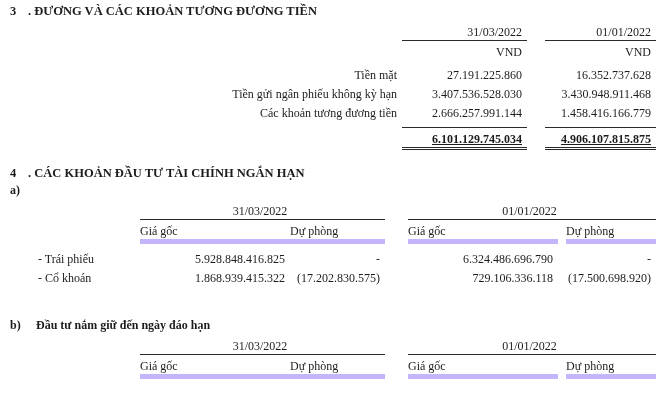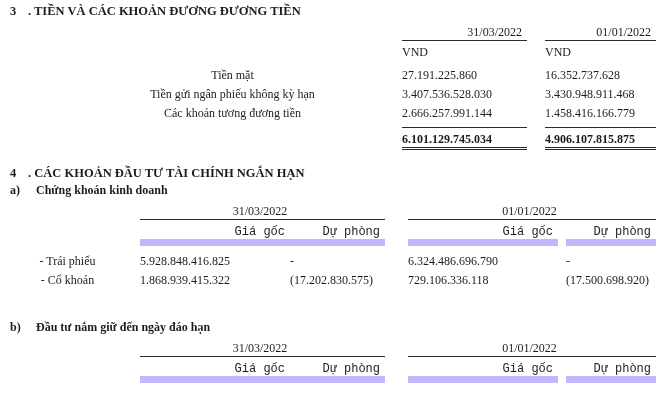--- a/index.html
+++ b/index.html
@@ -14,43 +14,43 @@
   }
   .page{padding:4px 0 0 0;}
   
   .sec-head{display:flex;font-weight:bold;font-size:12.5px;margin:0 0 2px 0;}
   .sec-num{width:28px;padding-left:10px;box-sizing:border-box;}
   .sub-head{display:flex;font-weight:bold;font-size:12px;margin:2px 0 2px 0;}
   .sub-letter{width:36px;padding-left:10px;box-sizing:border-box;}
   
   table{border-collapse:collapse;table-layout:fixed;width:656px;}
   td{padding:0 5px 0 0;height:19px;vertical-align:bottom;white-space:nowrap;overflow:hidden;}
-  td.num{text-align:left;}
-  td.lbl{text-align:center;padding-left:68px;}
-  td.lbl4{text-align:center;}
+  td.num{text-align:right;}
+  td.lbl{text-align:right;padding-left:68px;}
+  td.lbl4{text-align:left;padding-left:38px;}
   td.datec{text-align:center;border-bottom:1px solid #2a2a2a;}
   td.dater{text-align:right;border-bottom:1px solid #2a2a2a;}
-  td.colhead{text-align:right;border-bottom:7px solid #c4b5fd;font-family:Liberation Mono, monospace;}
+  td.colhead{text-align:left;border-bottom:5px solid #c4b5fd;}
   td.tline{border-top:1px solid #2a2a2a;}
-  td.dbl{border-bottom:3px double #2a2a2a;}
+  td.dbl{border-bottom:3px double #2a2a2a;text-decoration:underline;}
   .bold{font-weight:bold;}
   .spacer6{height:6px;}
   .spacer4{height:4px;}
   .mt-s3{margin-top:2px;}
   .gap-sec{height:16px;}
   .gap-small{height:8px;}
 </style>
 </head>
 <body>
 
 <div class="page">
 
   <div class="sec-head">
     <span class="sec-num">3</span>
-    <span>. TIỀN VÀ CÁC KHOẢN ĐƯƠNG ĐƯƠNG TIỀN</span>
+    <span>. ĐƯƠNG VÀ CÁC KHOẢN TƯƠNG ĐƯƠNG TIỀN</span>
   </div>
 
   <table class="mt-s3">
     <colgroup>
         <col style="width:402px">
         <col style="width:125px">
         <col style="width:18px">
         <col style="width:111px">
       </colgroup>
     <tbody>
@@ -101,21 +101,20 @@
 
   <div class="gap-sec"></div>
 
   <div class="sec-head">
     <span class="sec-num">4</span>
     <span>. CÁC KHOẢN ĐẦU TƯ TÀI CHÍNH NGẮN HẠN</span>
   </div>
 
   <div class="sub-head">
     <span class="sub-letter">a)</span>
-    <span>Chứng khoán kinh doanh</span>
   </div>
 
   <table>
     <colgroup>
         <col style="width:140px">
         <col style="width:150px">
         <col style="width:95px">
         <col style="width:23px">
         <col style="width:150px">
         <col style="width:8px">

